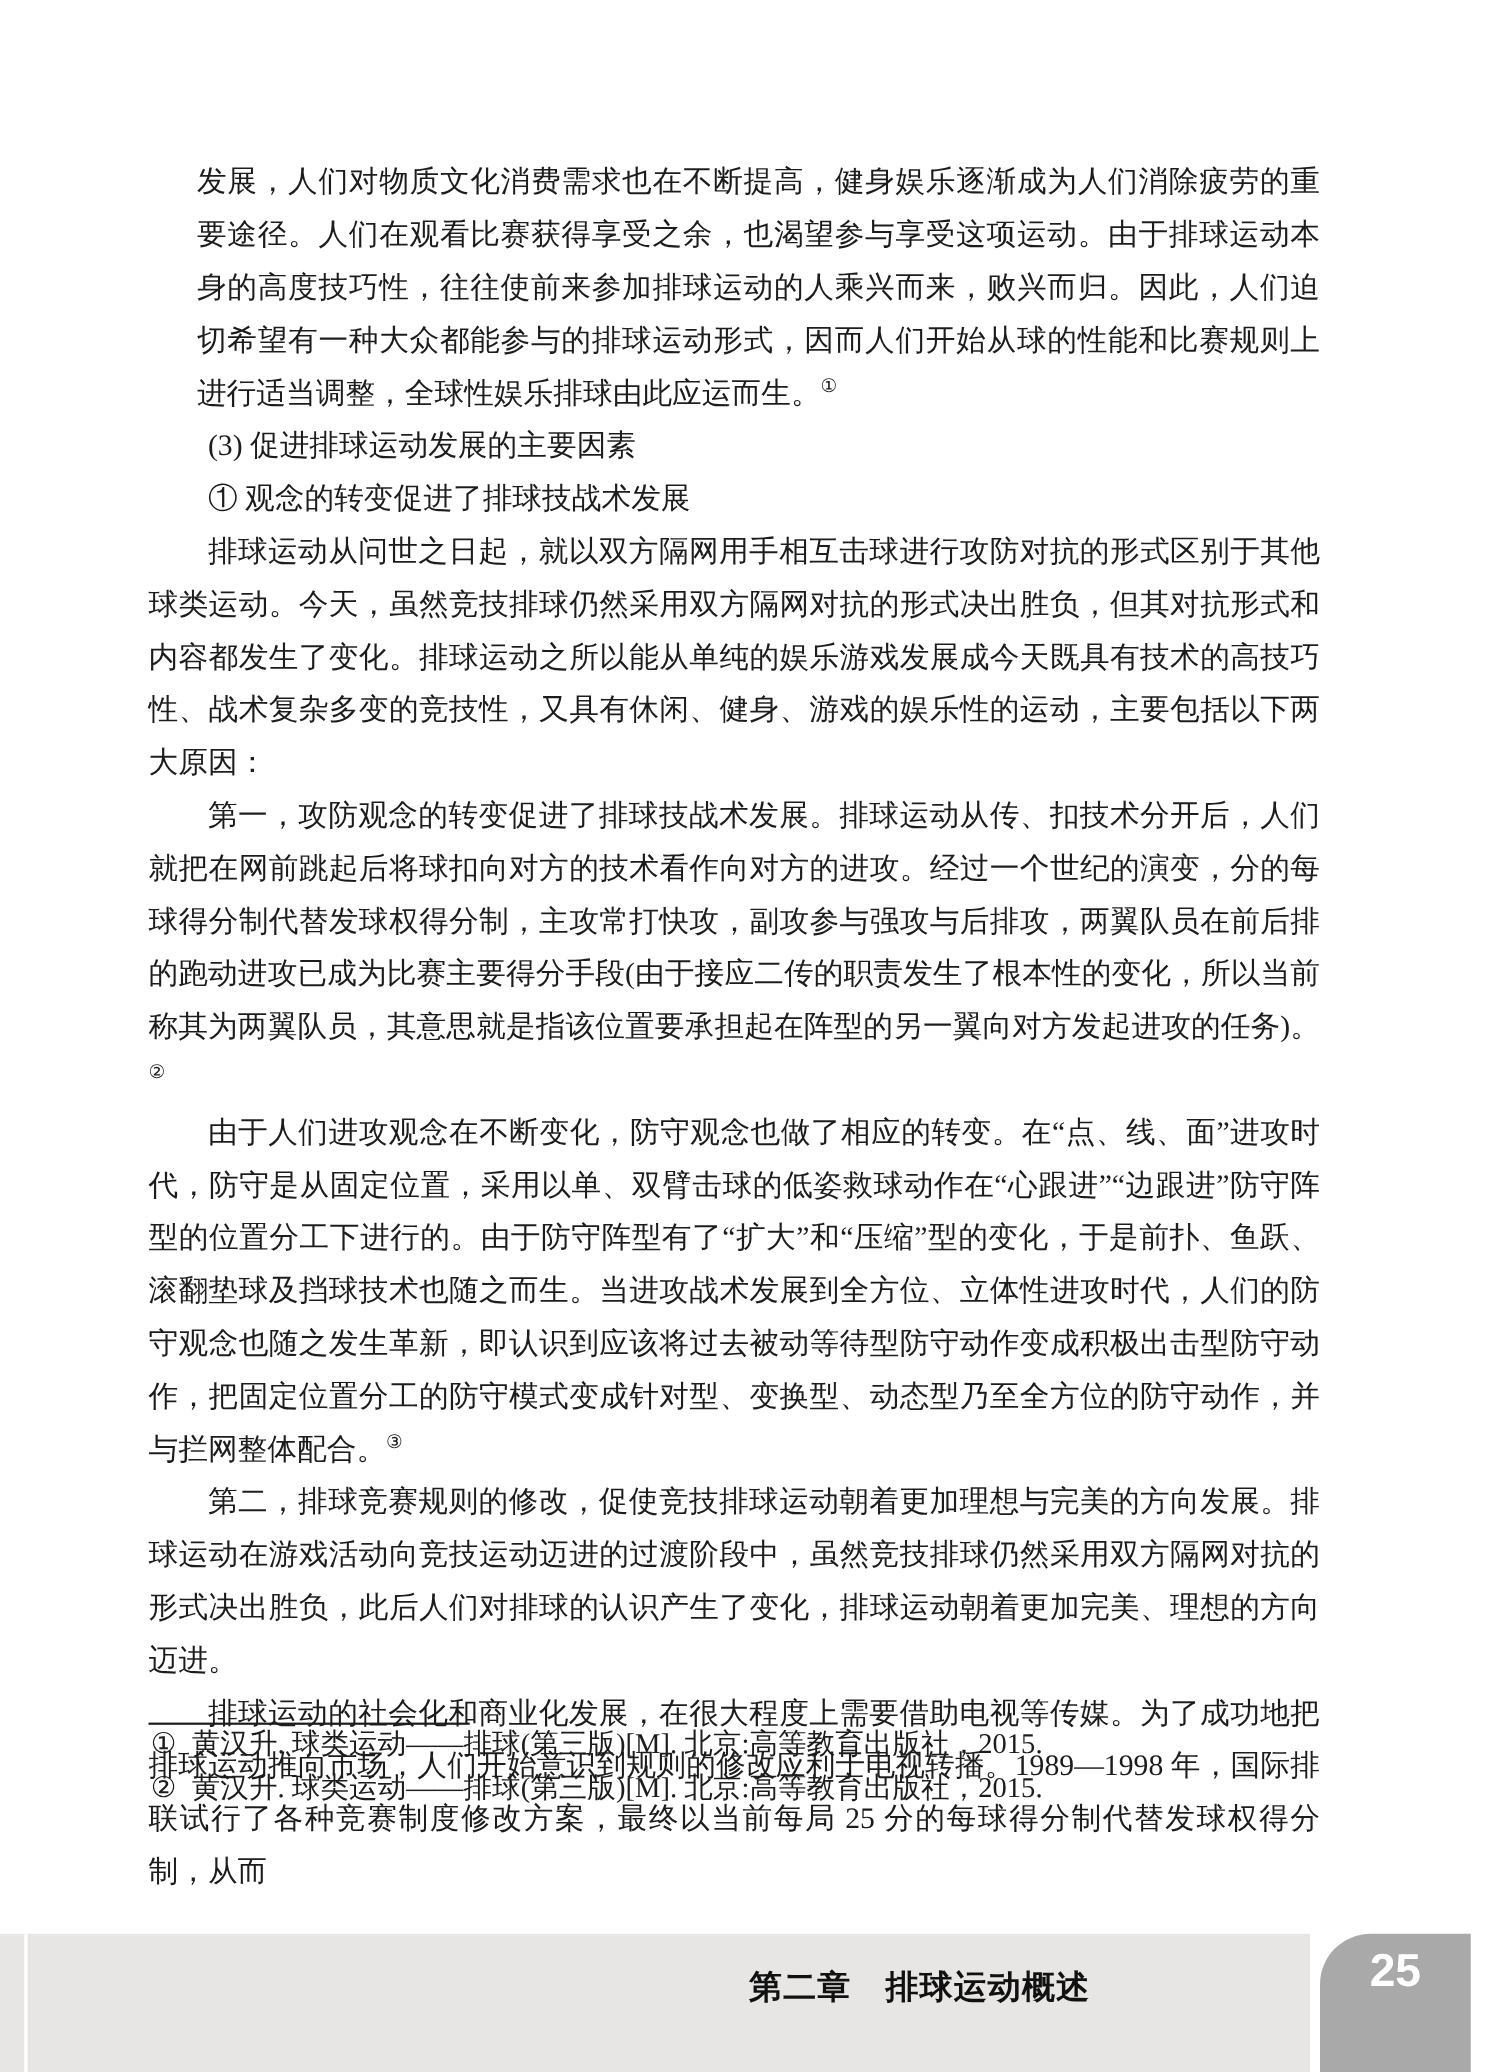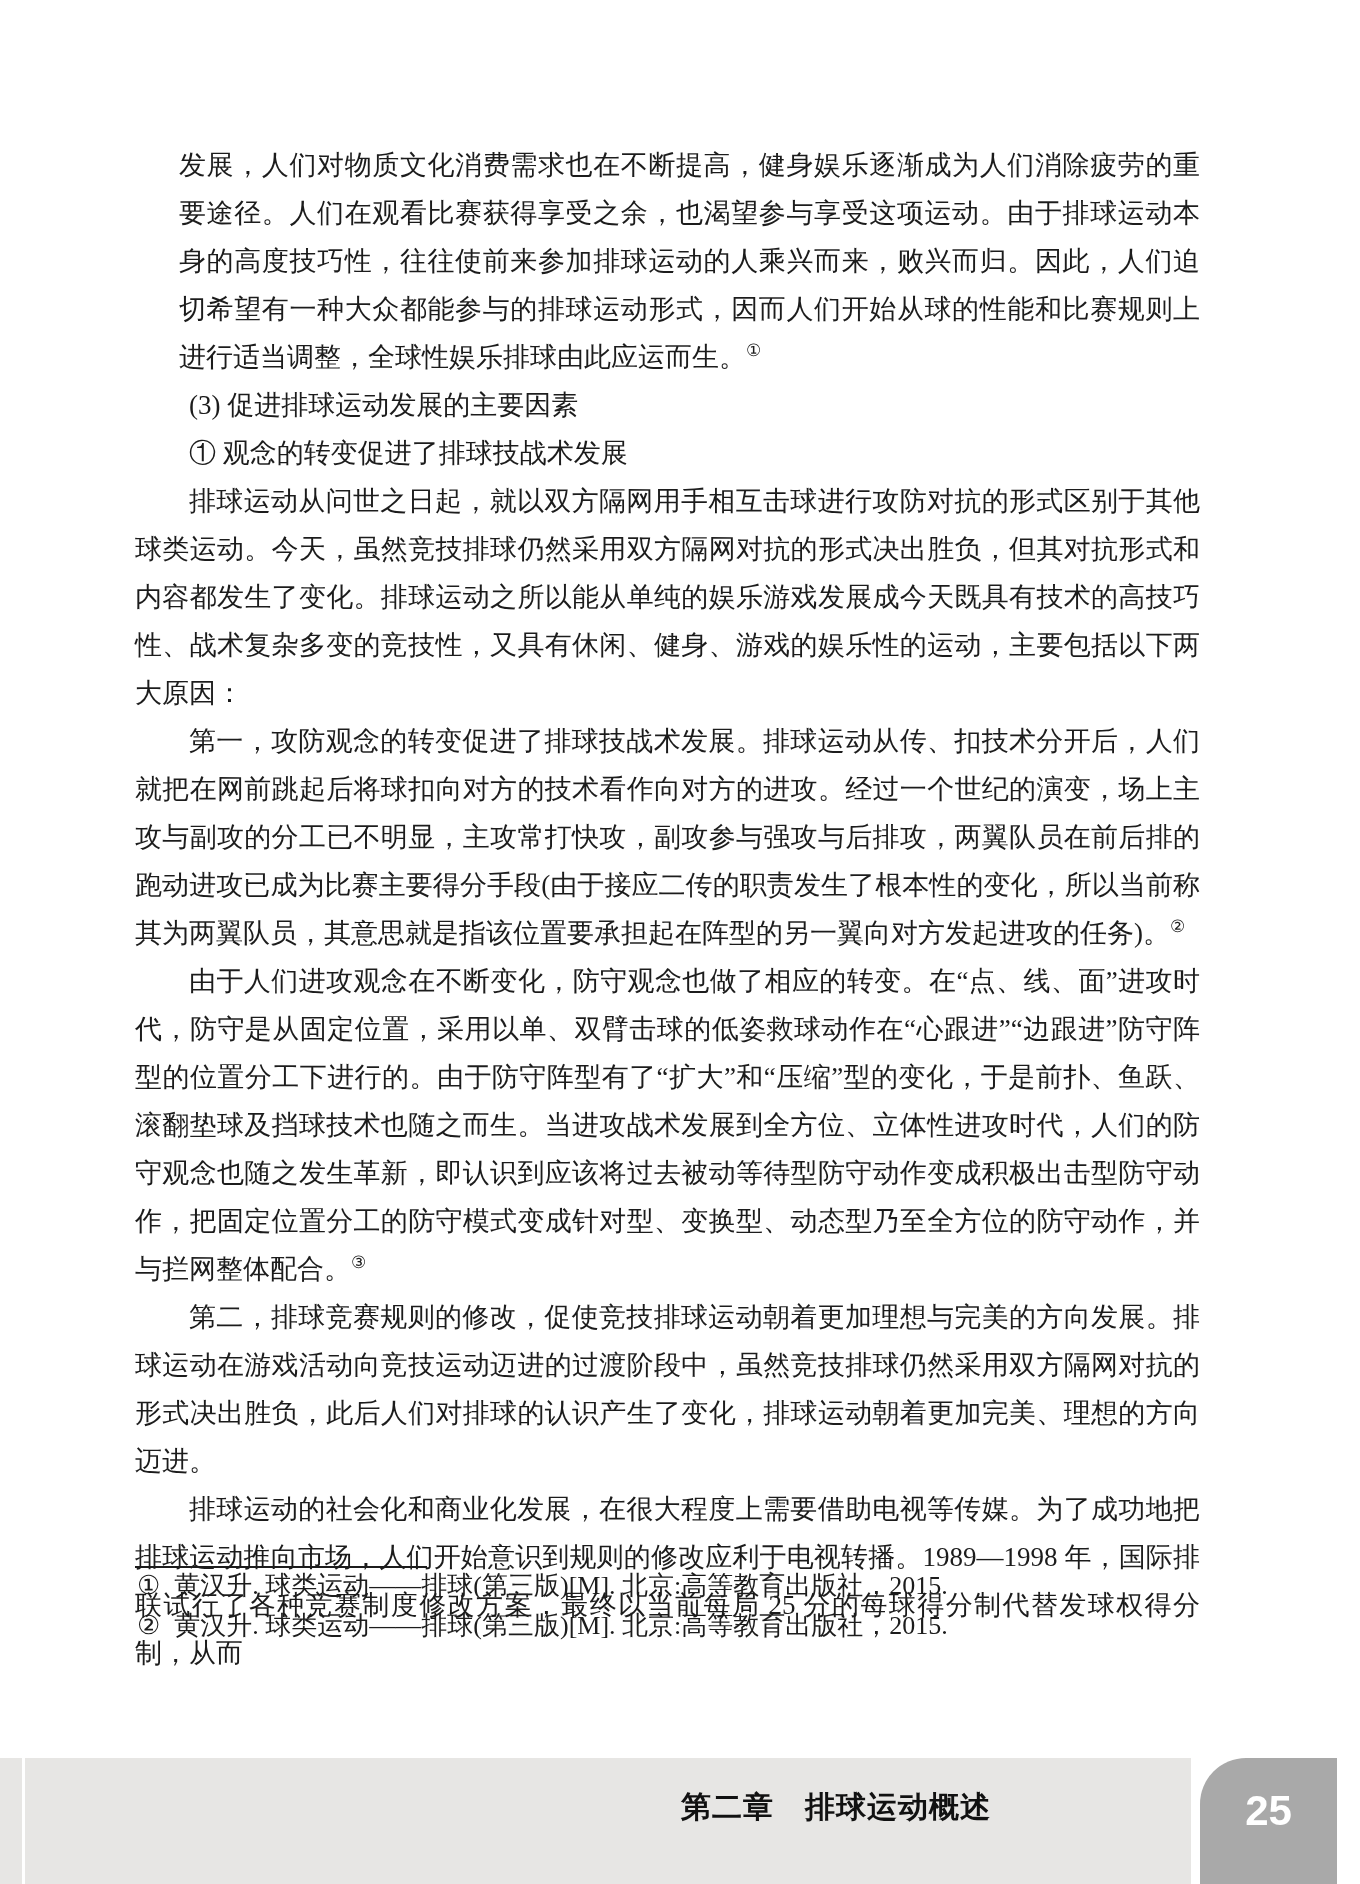--- a/index.html
+++ b/index.html
@@ -80,21 +80,21 @@
     top: 1758px;
     width: 137px;
     height: 126px;
     background: var(--tab, #a9a9a9);
     border-top-left-radius: 46px;
   }
   .page-number {
     position: absolute;
     left: 0;
     right: 0;
-    top: 32px;
+    top: 12px;
     text-align: center;
     font-family: "Liberation Sans", "DejaVu Sans", sans-serif;
     font-weight: bold;
     font-size: 42px;
     line-height: 42px;
     color: var(--page_number_text, #ffffff);
   }
 </style>
 </head>
 <body>
@@ -103,21 +103,21 @@
 
   <main class="text-column">
     <p class="para no-indent"><span>发展，人们对物质文化消费需求也在不断提高，健身娱乐逐渐成为人们消除疲劳的重要途径。人们在观看比赛获得享受之余，也渴望参与享受这项运动。由于排球运动本身的高度技巧性，往往使前来参加排球运动的人乘兴而来，败兴而归。因此，人们迫切希望有一种大众都能参与的排球运动形式，因而人们开始从球的性能和比赛规则上进行适当调整，全球性娱乐排球由此应运而生。</span><sup class="fn-ref">①</sup></p>
 
     <p class="para"><span>(3) 促进排球运动发展的主要因素</span></p>
 
     <p class="para"><span>① 观念的转变促进了排球技战术发展</span></p>
 
     <p class="para"><span>排球运动从问世之日起，就以双方隔网用手相互击球进行攻防对抗的形式区别于其他球类运动。今天，虽然竞技排球仍然采用双方隔网对抗的形式决出胜负，但其对抗形式和内容都发生了变化。排球运动之所以能从单纯的娱乐游戏发展成今天既具有技术的高技巧性、战术复杂多变的竞技性，又具有休闲、健身、游戏的娱乐性的运动，主要包括以下两大原因：</span></p>
 
-    <p class="para"><span>第一，攻防观念的转变促进了排球技战术发展。排球运动从传、扣技术分开后，人们就把在网前跳起后将球扣向对方的技术看作向对方的进攻。经过一个世纪的演变，场上主攻与副攻的分工已不明显，主攻常打快攻，副攻参与强攻与后排攻，两翼队员在前后排的跑动进攻已成为比赛主要得分手段(由于接应二传的职责发生了根本性的变化，所以当前称其为两翼队员，其意思就是指该位置要承担起在阵型的另一翼向对方发起进攻的任务)。</span><sup class="fn-ref">②</sup></p>
+    <p class="para"><span>第一，攻防观念的转变促进了排球技战术发展。排球运动从传、扣技术分开后，人们就把在网前跳起后将球扣向对方的技术看作向对方的进攻。经过一个世纪的演变，分的每球得分制代替发球权得分制，主攻常打快攻，副攻参与强攻与后排攻，两翼队员在前后排的跑动进攻已成为比赛主要得分手段(由于接应二传的职责发生了根本性的变化，所以当前称其为两翼队员，其意思就是指该位置要承担起在阵型的另一翼向对方发起进攻的任务)。</span><sup class="fn-ref">②</sup></p>
 
     <p class="para"><span>由于人们进攻观念在不断变化，防守观念也做了相应的转变。在“点、线、面”进攻时代，防守是从固定位置，采用以单、双臂击球的低姿救球动作在“心跟进”“边跟进”防守阵型的位置分工下进行的。由于防守阵型有了“扩大”和“压缩”型的变化，于是前扑、鱼跃、滚翻垫球及挡球技术也随之而生。当进攻战术发展到全方位、立体性进攻时代，人们的防守观念也随之发生革新，即认识到应该将过去被动等待型防守动作变成积极出击型防守动作，把固定位置分工的防守模式变成针对型、变换型、动态型乃至全方位的防守动作，并与拦网整体配合。</span><sup class="fn-ref">③</sup></p>
 
     <p class="para"><span>第二，排球竞赛规则的修改，促使竞技排球运动朝着更加理想与完美的方向发展。排球运动在游戏活动向竞技运动迈进的过渡阶段中，虽然竞技排球仍然采用双方隔网对抗的形式决出胜负，此后人们对排球的认识产生了变化，排球运动朝着更加完美、理想的方向迈进。</span></p>
 
     <p class="para"><span>排球运动的社会化和商业化发展，在很大程度上需要借助电视等传媒。为了成功地把排球运动推向市场，人们开始意识到规则的修改应利于电视转播。1989—1998 年，国际排联试行了各种竞赛制度修改方案，最终以当前每局 25 分的每球得分制代替发球权得分制，从而</span></p>
   </main>
 
   <div class="footnote-rule"></div>
 

